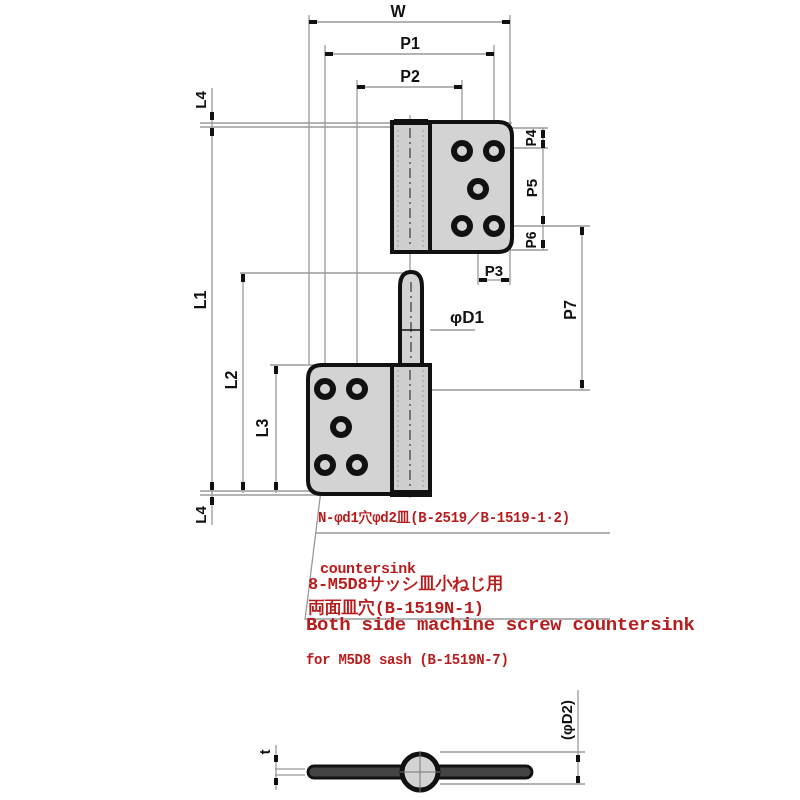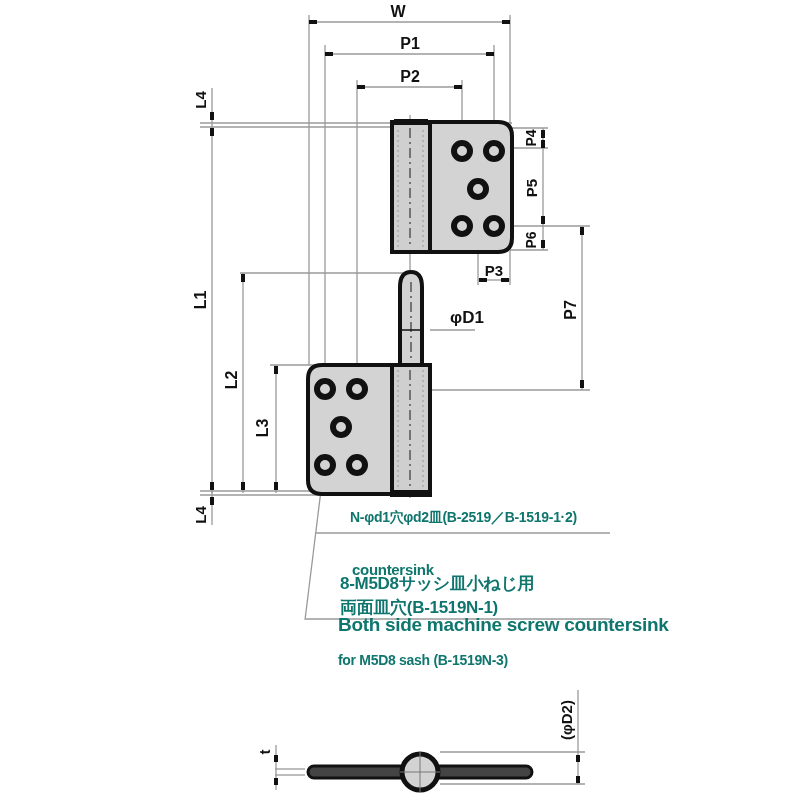--- a/index.html
+++ b/index.html
@@ -1,21 +1,21 @@
 <!DOCTYPE html>
 <html><head>
 <meta charset="utf-8">
 <style>
   html, body { margin: 0; padding: 0; background: #ffffff; }
   body { width: 800px; height: 800px; position: relative; overflow: hidden;
          font-family: "Liberation Sans", sans-serif; }
   svg { position: absolute; left: 0; top: 0; }
   .lbl { font-family: "Liberation Sans", sans-serif; font-weight: bold; fill: #111; }
-  .note { position: absolute; font-family: Liberation Sans, sans-serif; color: #0f766e;
-          white-space: nowrap; letter-spacing: -0.3px; padding-left: 32px; }
+  .note { position: absolute; font-family: Liberation Mono, monospace; color: #b91c1c;
+          white-space: nowrap; letter-spacing: -0.3px; }
   .n1 { left: 318px; top: 509px; font-size: 14px; font-weight: bold; }
   .n2 { left: 320px; top: 540px; font-size: 15px; font-weight: bold; margin-top: 21px; }
   .n3 { left: 308px; top: 572px; font-size: 17px; font-weight: bold; }
   .n4 { left: 308px; top: 596px; font-size: 17px; font-weight: bold; }
   .n5 { left: 306px; top: 614px; font-size: 19px; font-weight: bold; }
   .n6 { left: 306px; top: 652px; font-size: 14px; font-weight: bold; }
 </style>
 </head>
 <body>
 
@@ -178,13 +178,13 @@
 
   <text class="lbl" font-size="15" transform="translate(572 720) rotate(-90)" text-anchor="middle">(φD2)</text>
   <text class="lbl" font-size="15" transform="translate(270 752) rotate(-90)" text-anchor="middle">t</text>
 </svg>
 
 <div class="note n1">N-φd1穴φd2皿(B-2519／B-1519-1·2)</div>
 <div class="note n2">countersink</div>
 <div class="note n3">8-M5D8サッシ皿小ねじ用</div>
 <div class="note n4">両面皿穴(B-1519N-1)</div>
 <div class="note n5">Both side machine screw countersink</div>
-<div class="note n6">for M5D8 sash (B-1519N-3)</div>
+<div class="note n6">for M5D8 sash (B-1519N-7)</div>
 
 </body></html>

